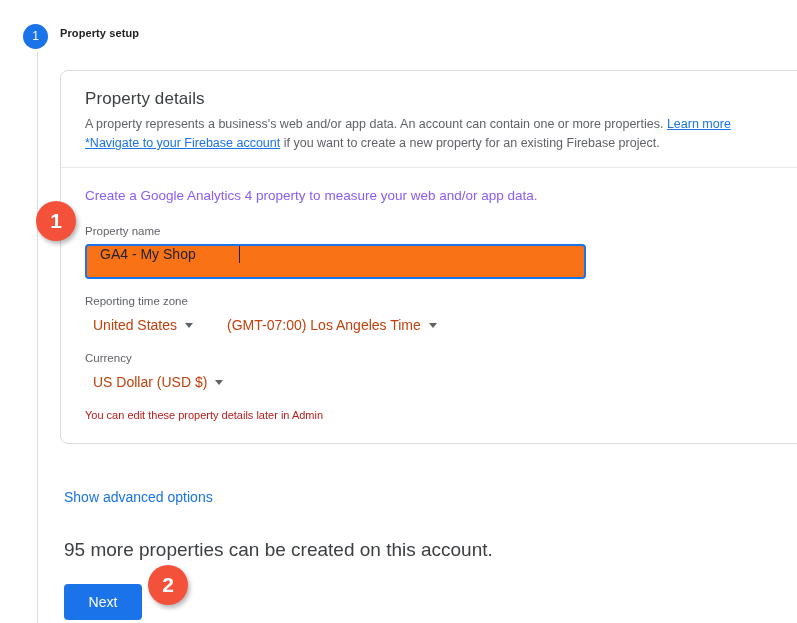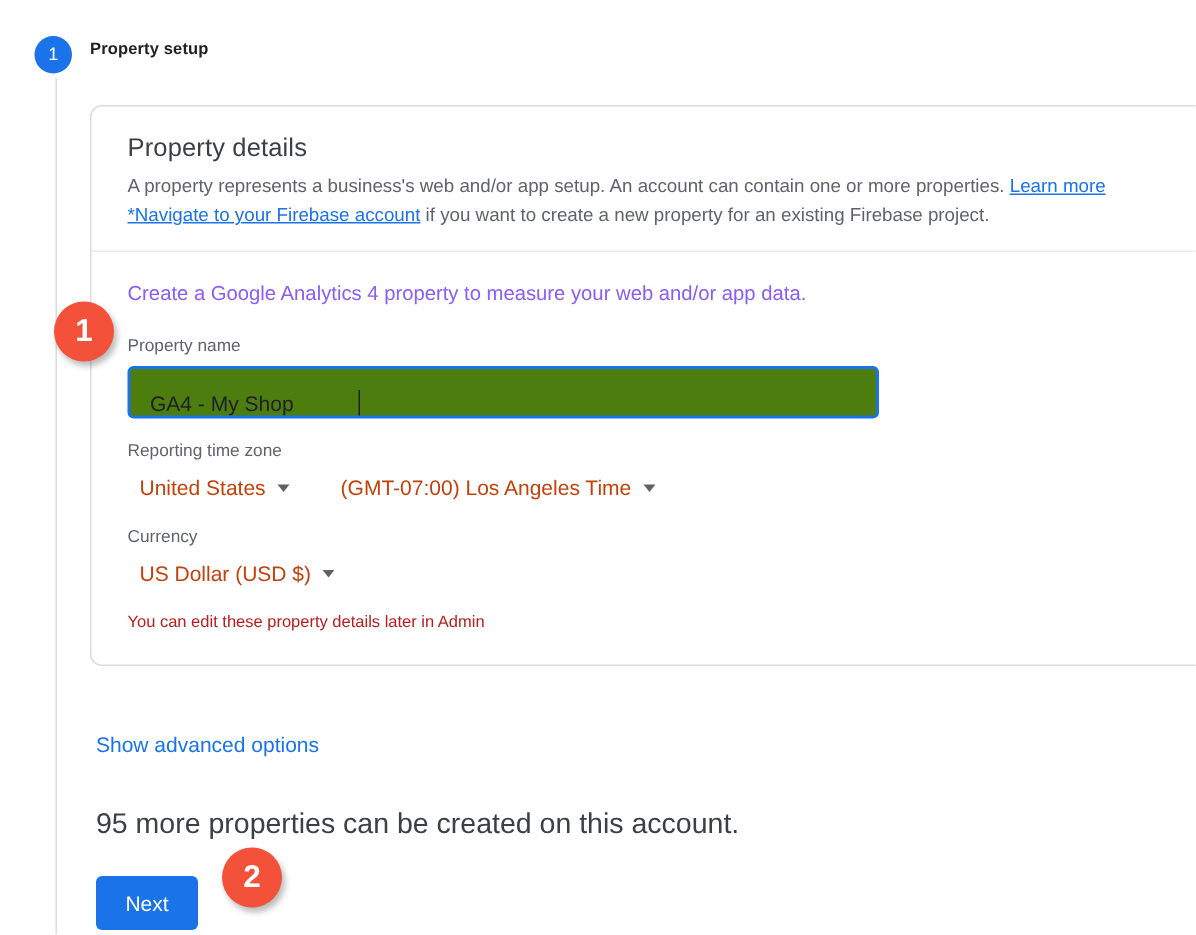--- a/index.html
+++ b/index.html
@@ -114,23 +114,23 @@
     width: 501px;
     height: 35px;
     box-sizing: border-box;
     border: 2px solid #1a73e8;
     border-radius: 4px;
     padding: 0 13px;
     font-family: "Liberation Sans", sans-serif;
     font-size: 14px;
     color: #202124;
     outline: none;
-    background: #4d7c0f;
+    background: #f97316;
     display: flex;
-    align-items: flex-end;
+    align-items: flex-start;
     gap: 42px;
   }
   .caret {
     display: inline-block;
     width: 1px;
     height: 17px;
     background: #202124;
     margin-left: 1px;
     vertical-align: -3px;
   }
@@ -180,21 +180,21 @@
     font-weight: 500;
     display: inline-block;
   }
   .quota {
     font-size: 19px;
     color: #3c4043;
     margin-top: 33px;
   }
   .next-btn {
     margin-top: 23px;
-    width: 68px;
+    width: 78px;
     height: 36px;
     background: #1a73e8;
     color: #ffffff;
     border: none;
     border-radius: 4px;
     font-family: "Liberation Sans", sans-serif;
     font-size: 14px;
     font-weight: 500;
     cursor: pointer;
     display: block;
@@ -226,21 +226,21 @@
 
 <div class="step-header">
   <div class="step-circle">1</div>
   <div class="step-title">Property setup</div>
 </div>
 
 <div class="card">
 
   <div class="card-head">
     <h2 class="card-title">Property details</h2>
-    <p class="card-desc"><span>A property represents a business's web and/or app setup. An account can contain one or more properties. </span><span class="link">Learn more</span><br><span class="link">*Navigate to your Firebase account</span><span> if you want to create a new property for an existing Firebase project.</span></p>
+    <p class="card-desc"><span>A property represents a business's web and/or app data. An account can contain one or more properties. </span><span class="link">Learn more</span><br><span class="link">*Navigate to your Firebase account</span><span> if you want to create a new property for an existing Firebase project.</span></p>
   </div>
 
   <div class="card-body">
 
     <p class="body-intro">Create a Google Analytics 4 property to measure your web and/or app data.</p>
 
     <div class="field-block">
       <div class="field-label">Property name</div>
       <div class="text-input">
           <span>GA4 - My Shop</span>

